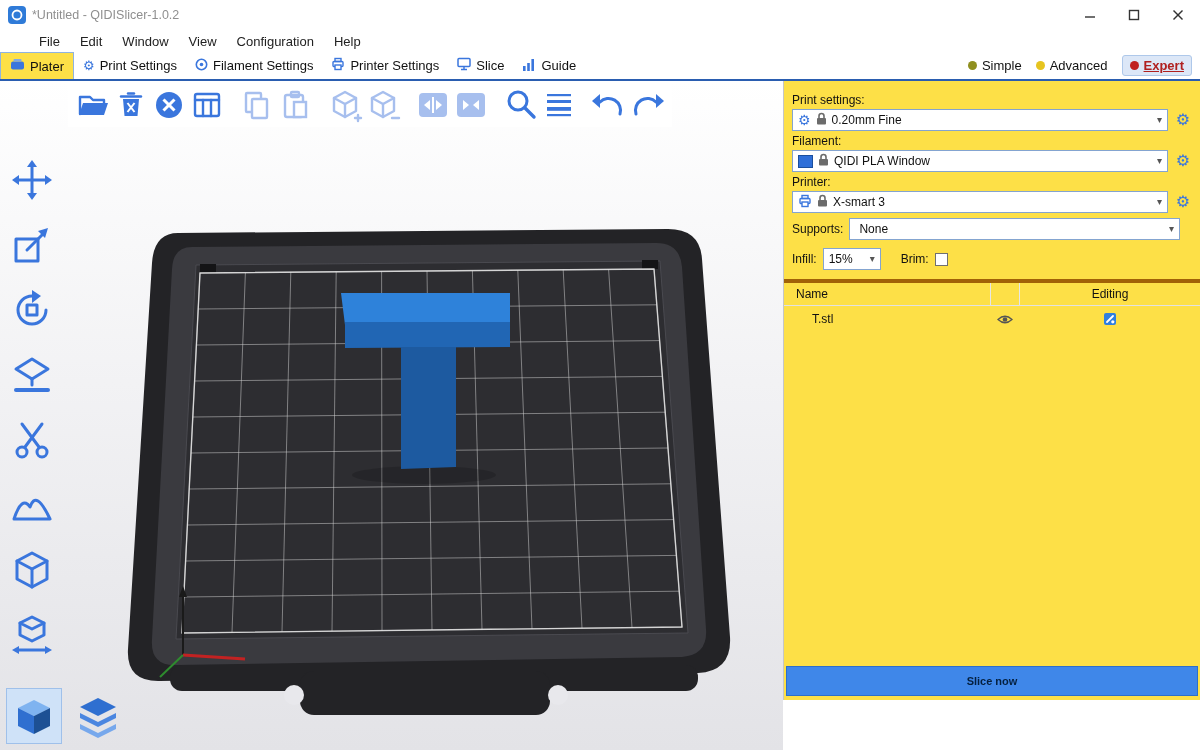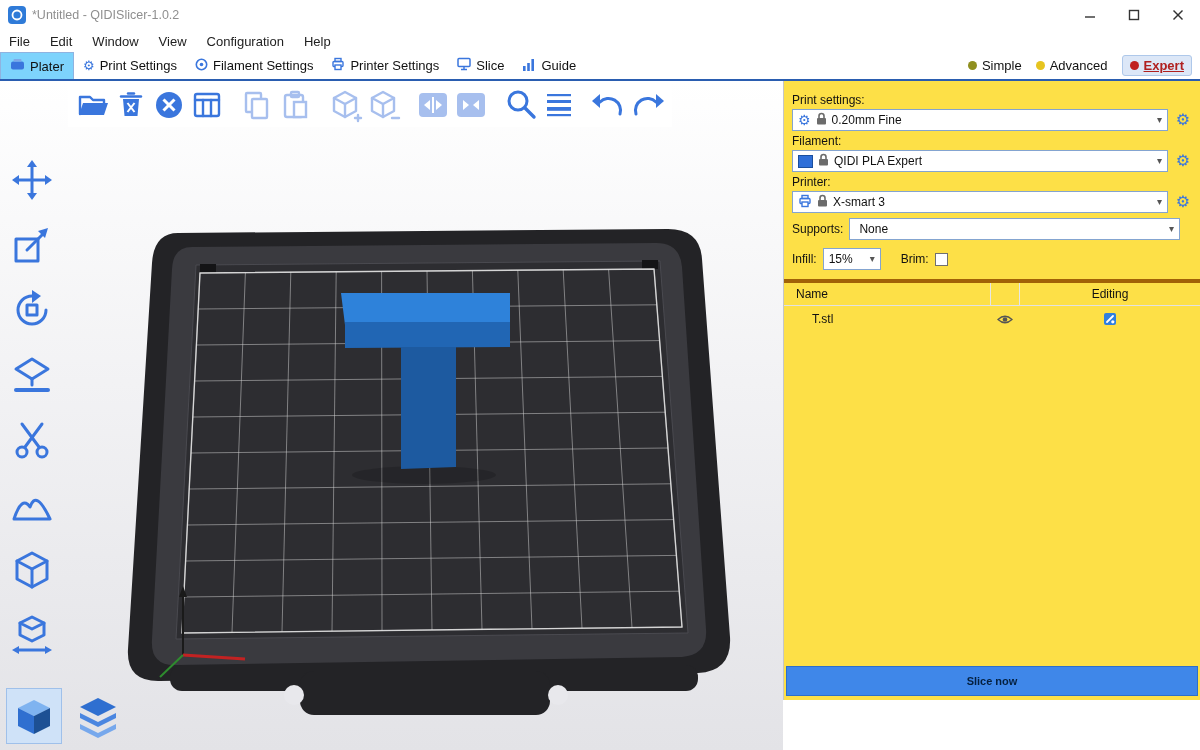--- a/index.html
+++ b/index.html
@@ -10,27 +10,27 @@
   
   .titlebar{height:30px;display:flex;align-items:center;background:#fff;flex:0 0 auto;}
   .app-icon{margin:0 6px 0 8px;display:flex;}
   .title-text{color:#8f8f8f;font-size:12.5px;}
   .win-controls{margin-left:auto;display:flex;height:100%;}
   .wbtn{width:44px;height:100%;display:flex;align-items:center;justify-content:center;}
 
   
   .menubar{height:22px;display:flex;align-items:center;background:#fff;font-size:13px;flex:0 0 auto;}
   .menu-item{padding:0 10px;color:#222;}
-  .menu-item:first-child{padding-left:9px;}
+  .menu-item:first-child{padding-left:0;margin-left:39px;}
 
   
   .tabbar{height:27px;display:flex;align-items:flex-end;background:#fff;
           border-bottom:2px solid #2a5db0;font-size:13px;flex:0 0 auto;}
   .tab{display:flex;align-items:center;gap:5px;padding:0 9px;height:27px;box-sizing:border-box;color:#111;}
-  .tab.active{background:#7dd3fc;border:1px solid #8fb3e0;border-bottom:none;}
+  .tab.active{background:#fde047;border:1px solid #8fb3e0;border-bottom:none;}
   .ticon{color:#3a76dd;font-size:13px;line-height:1;}
   .modes{margin-left:auto;display:flex;align-items:center;gap:14px;padding-right:8px;height:27px;}
   .mode{display:flex;align-items:center;gap:5px;}
   .mode-dot{width:9px;height:9px;border-radius:50%;background:#999;}
   .mode.active{background:#dce7f7;border:1px solid #aec8ea;border-radius:3px;padding:2px 7px;}
   .mode.active .mode-label{color:#b02020;font-weight:bold;text-decoration:underline;}
 
   
   .content{flex:1;display:flex;min-height:0;}
   .viewport{position:relative;width:783px;height:669px;flex:0 0 auto;
@@ -465,21 +465,21 @@
       <div class="slabel">Filament:</div>
       <div class="combo-row">
         <div class="combo">
           <span class="swatch"></span>
           <span>
             <svg width="11" height="13" viewBox="0 0 11 13">
                 <rect x="1" y="6" width="9" height="6.5" rx="1" fill="#6b6b6b"></rect>
                 <path d="M3,6 V4 a2.5,2.5 0 0 1 5,0 V6" fill="none" stroke="#6b6b6b" stroke-width="1.6"></path>
               </svg>
           </span>
-          <span class="val">QIDI PLA Expert</span>
+          <span class="val">QIDI PLA Window</span>
           <span class="chev">▾</span>
         </div>
         <span class="gearbtn">⚙</span>
       </div>
 
       <div class="slabel">Printer:</div>
       <div class="combo-row">
         <div class="combo">
           <span>
             <svg width="14" height="14" viewBox="0 0 14 14">

